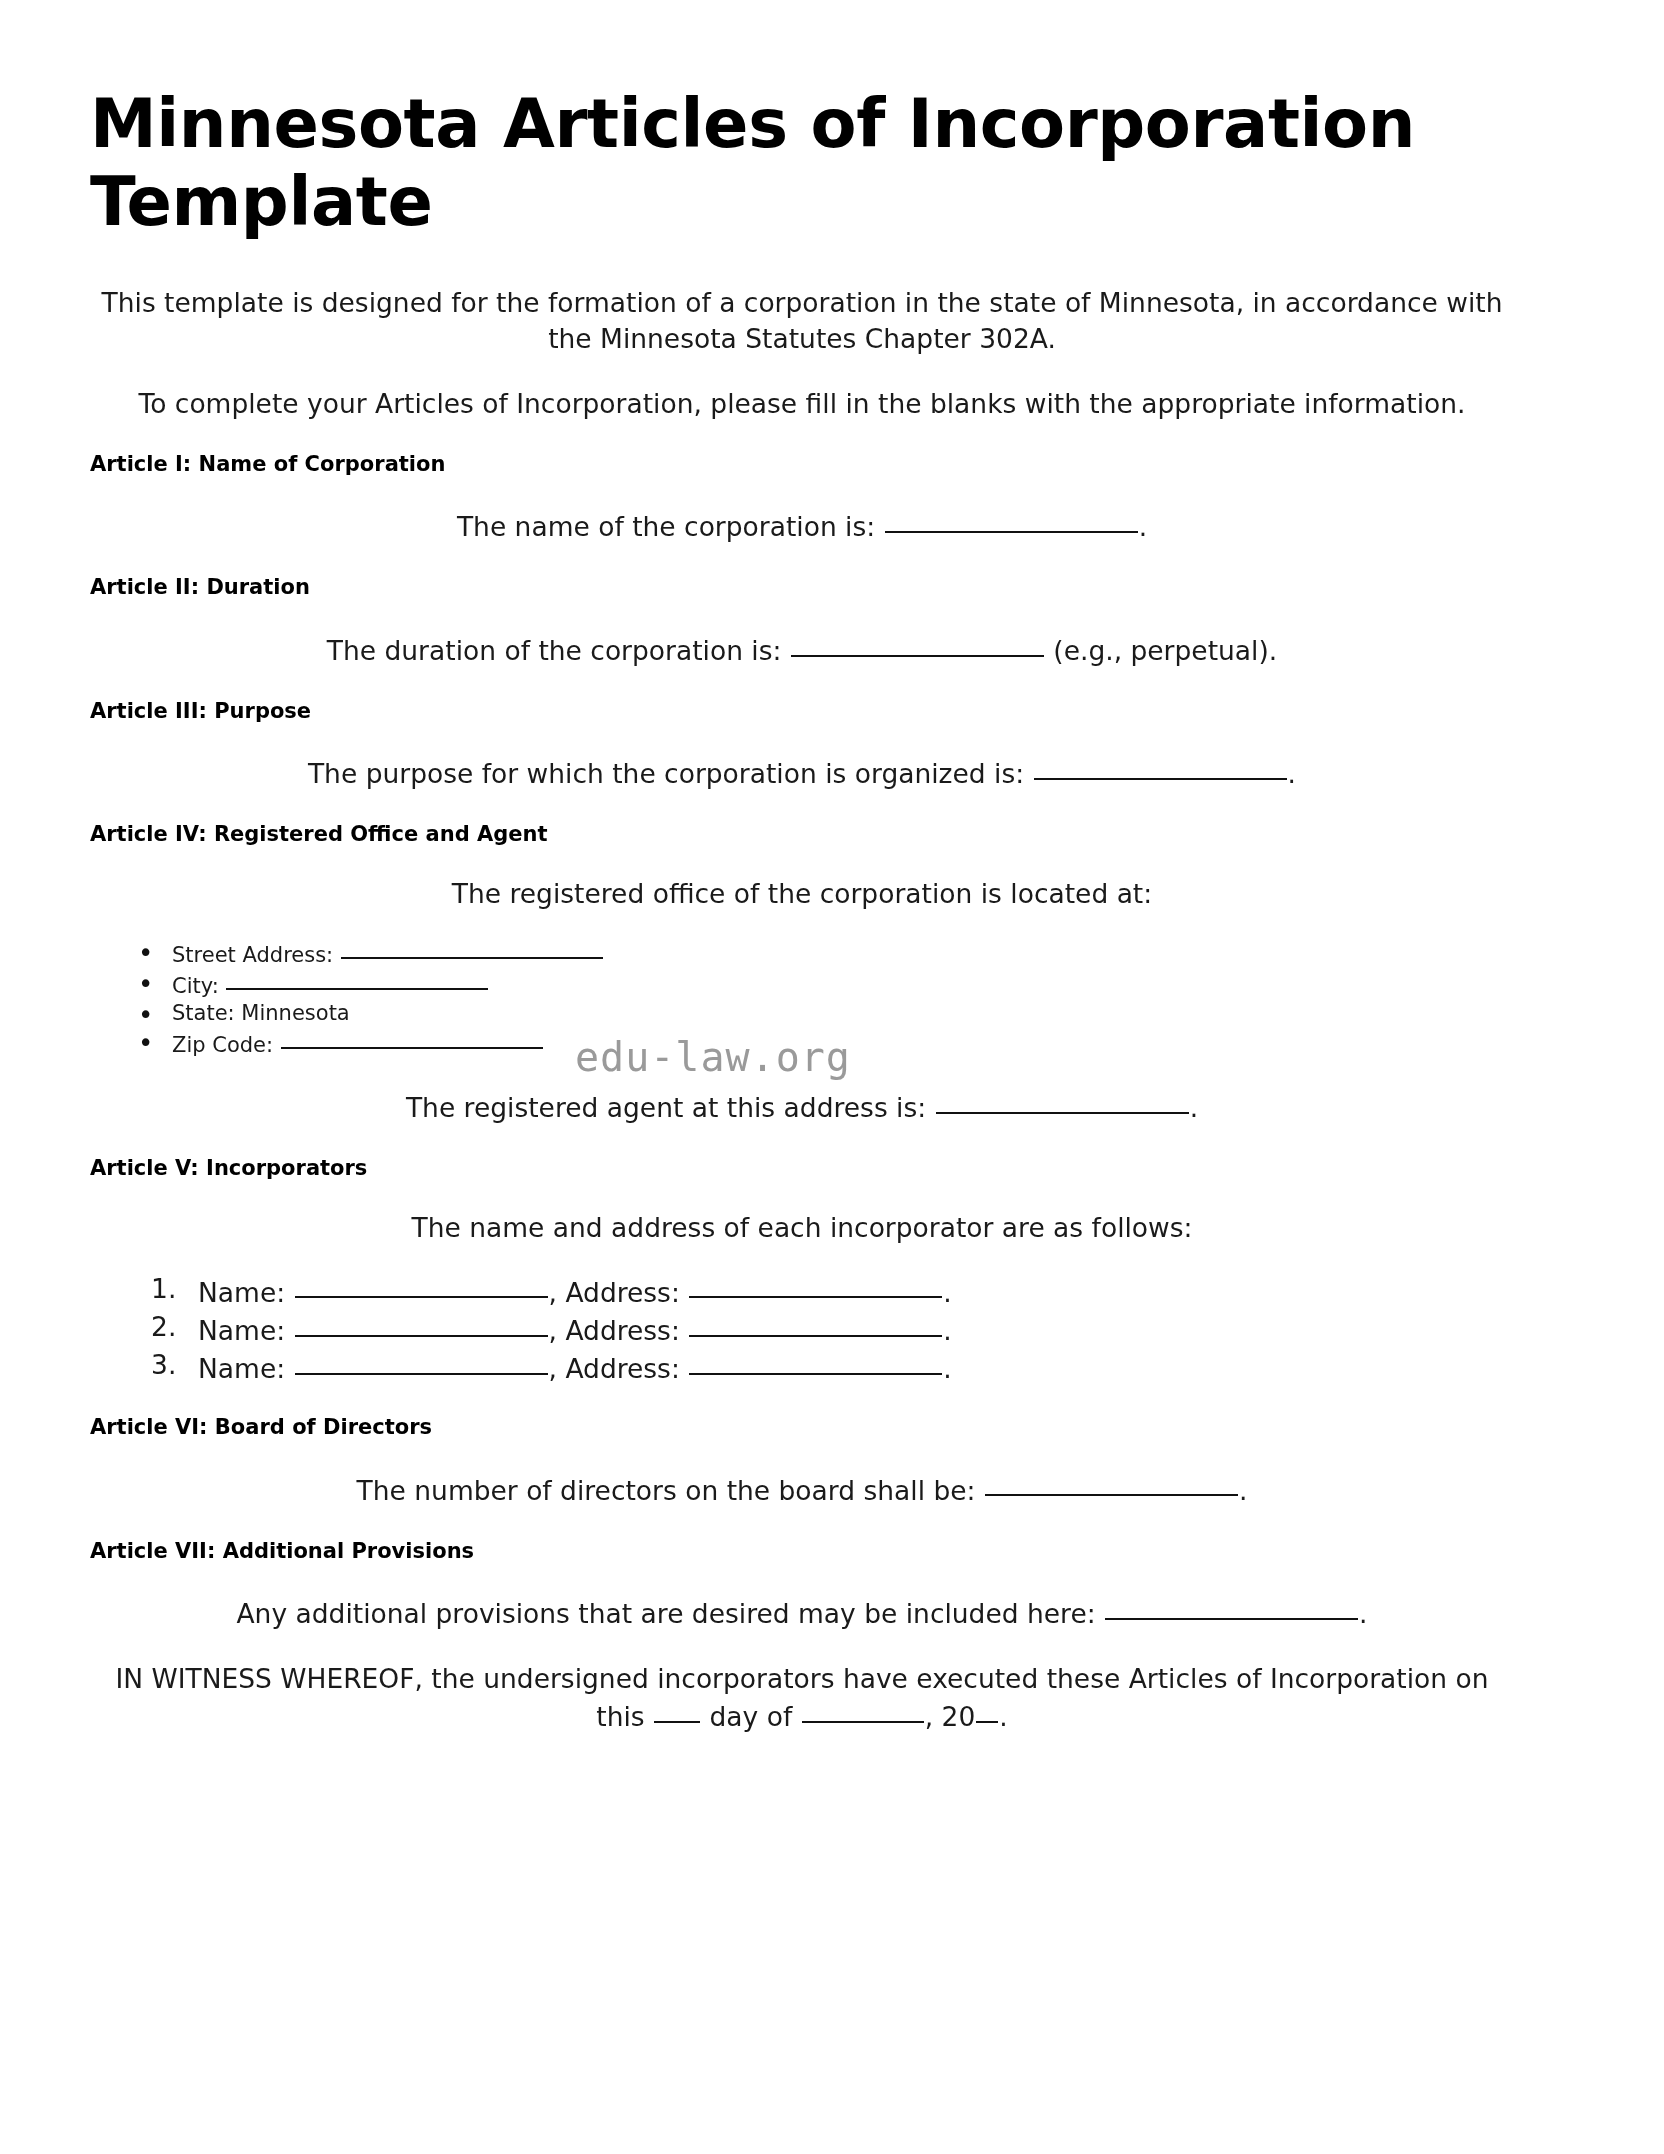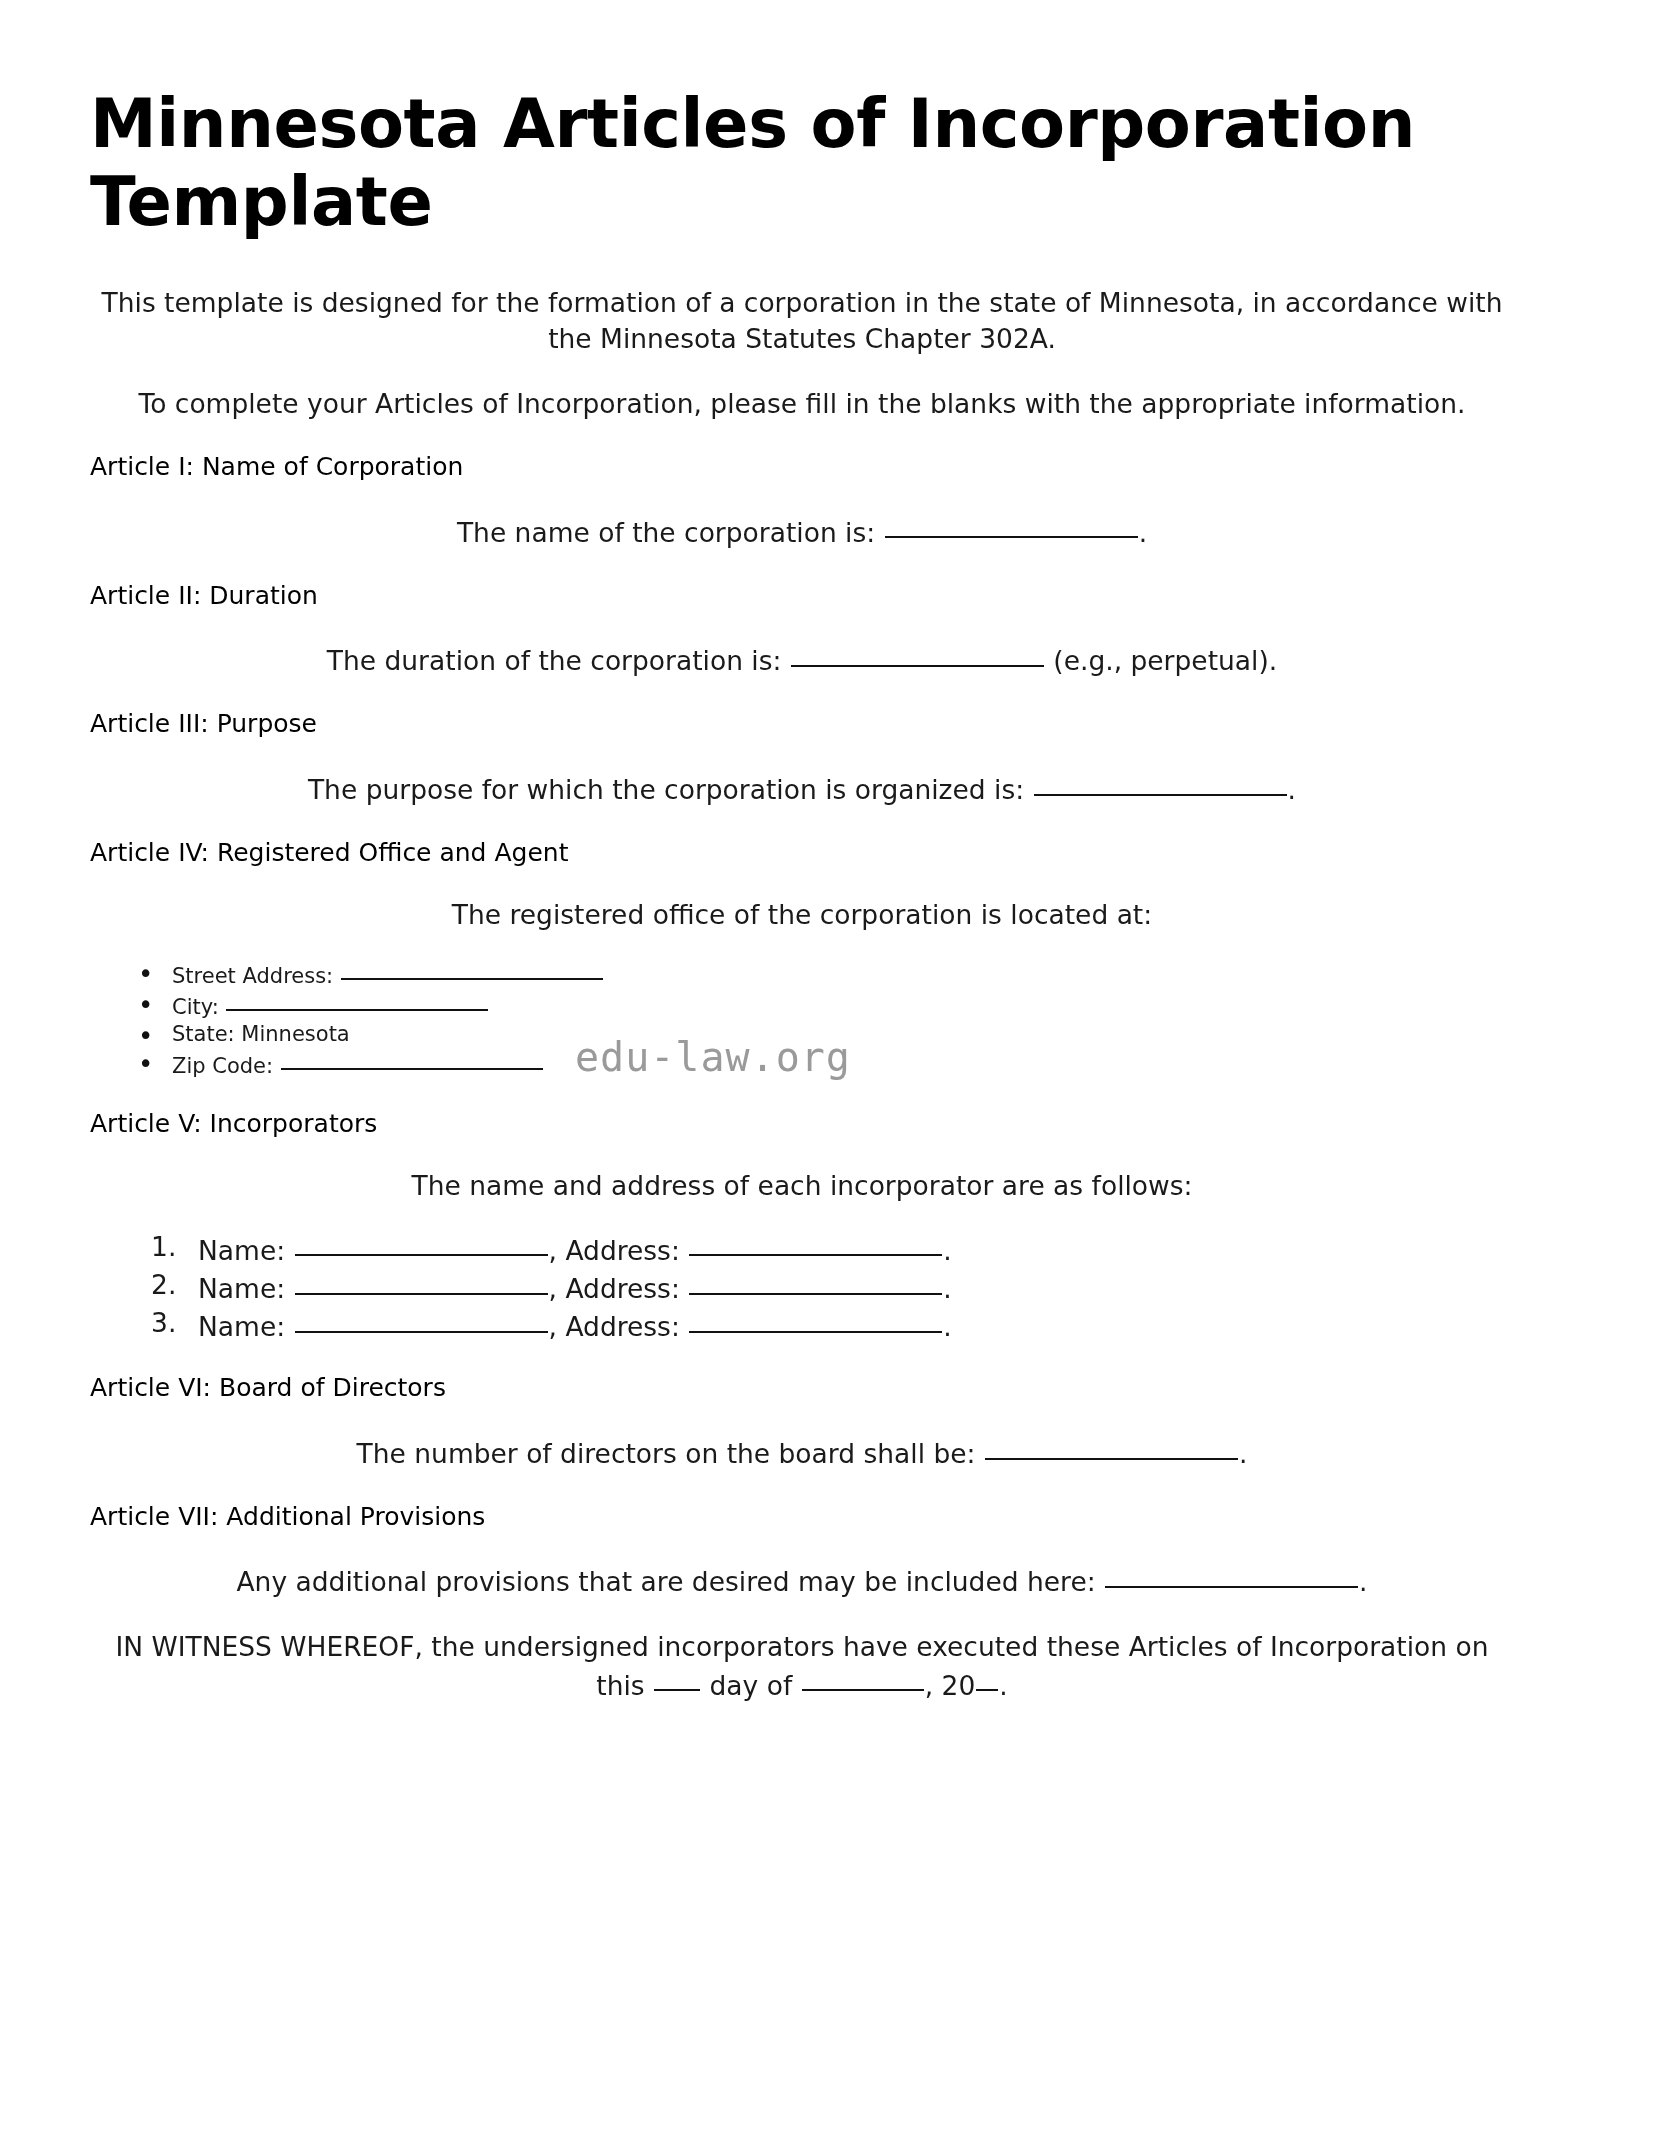--- a/index.html
+++ b/index.html
@@ -55,22 +55,22 @@
     font-size: 26.5px;
     line-height: 1.33;
     margin: 0 0 30px 0;
     max-width: 1425px;
     color: #1a1a1a;
     text-align: center;
   }
 
   
   .article-heading {
-    font-size: 25px;
-    font-weight: normal;
+    font-size: 21px;
+    font-weight: bold;
     line-height: 1.3;
     margin: 0 0 28px 0;
     color: #000;
   }
 
   
   .blank {
     display: inline-block;
     border-bottom: 2.5px solid #111;
     vertical-align: baseline;
@@ -178,20 +178,24 @@
     <li>
       <span>State:</span>
       <span>Minnesota</span>
     </li>
     <li>
       <span>Zip Code:</span>
       <span class="blank w-wide"></span>
     </li>
   </ul>
 
+  <p class="para">
+    <span>The registered agent at this address is:</span>
+    <span class="blank w-std"></span><span>.</span>
+  </p>
 
   <h2 class="article-heading">Article V: Incorporators</h2>
   <p class="para tight">The name and address of each incorporator are as follows:</p>
 
   <ol class="inc-list">
     <li>
       <span>Name:</span>
       <span class="blank w-std"></span><span>, Address:</span>
       <span class="blank w-std"></span><span>.</span>
     </li>

